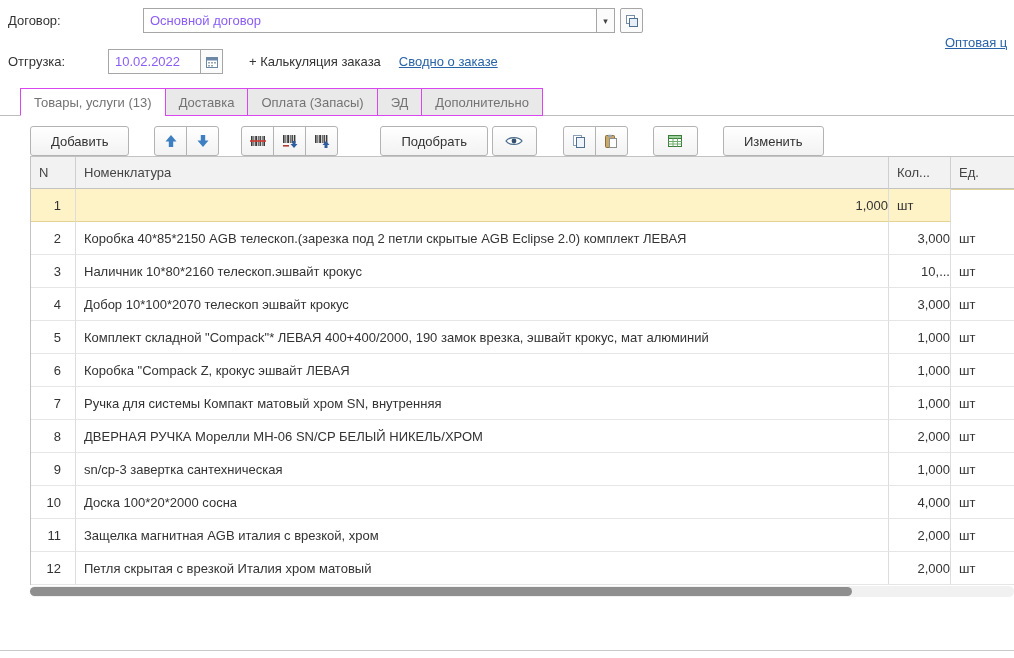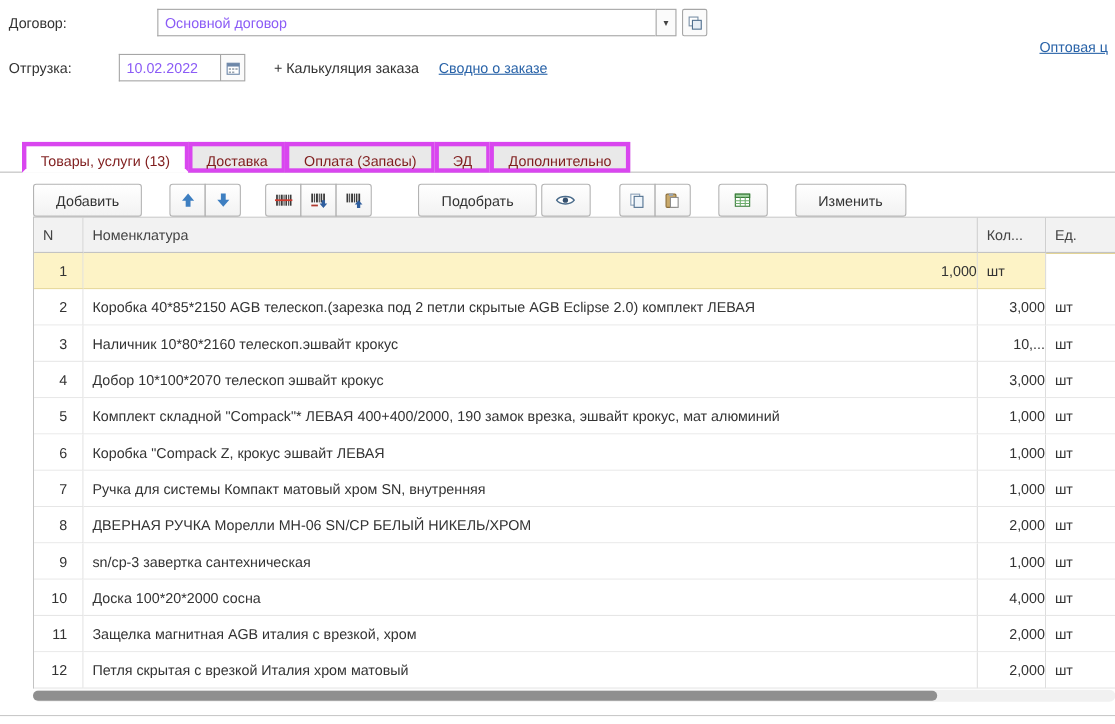--- a/index.html
+++ b/index.html
@@ -39,22 +39,22 @@
   .cal-btn { border-left: 1px solid #a6a6a6; border-radius: 0; }
   a.link { color: var(--link, #2963a8); text-decoration: underline; cursor: pointer; white-space: nowrap; }
   .wholesale { position: absolute; top: 11px; left: 945px; margin-top: 24px; }
   .calc-text { margin-left: 26px; color: #333; }
   .summary-link { margin-left: 18px; }
 
   
   .tabbar { display: flex; margin: 14px 0 0 0; padding-left: 20px; border-bottom: 1px solid #bdbdbd; }
   .tab {
     padding: 0 13px; height: 28px; line-height: 27px;
-    border: 4px solid #d946ef; background: var(--tab-inactive-bg, #e9e9e9);
-    margin-bottom: -1px; margin-left: -1px; cursor: pointer; white-space: nowrap; color: #7f1d1d; margin-top: 41px;
+    border: 1px solid #d946ef; background: var(--tab-inactive-bg, #e9e9e9);
+    margin-bottom: -1px; margin-left: -1px; cursor: pointer; white-space: nowrap; color: #737373;
   }
   .tab:first-child { margin-left: 0; }
   .tab.active { background: #fff; border-bottom-color: #fff; }
 
   
   .toolbar { display: flex; align-items: center; margin: 10px 0 0 30px; }
   .btn {
     height: 30px; border: 1px solid #b3b3b3; background: linear-gradient(#ffffff, #f2f2f2);
     border-radius: 3px; display: flex; align-items: center; justify-content: center;
     font: inherit; color: #333; cursor: pointer;

